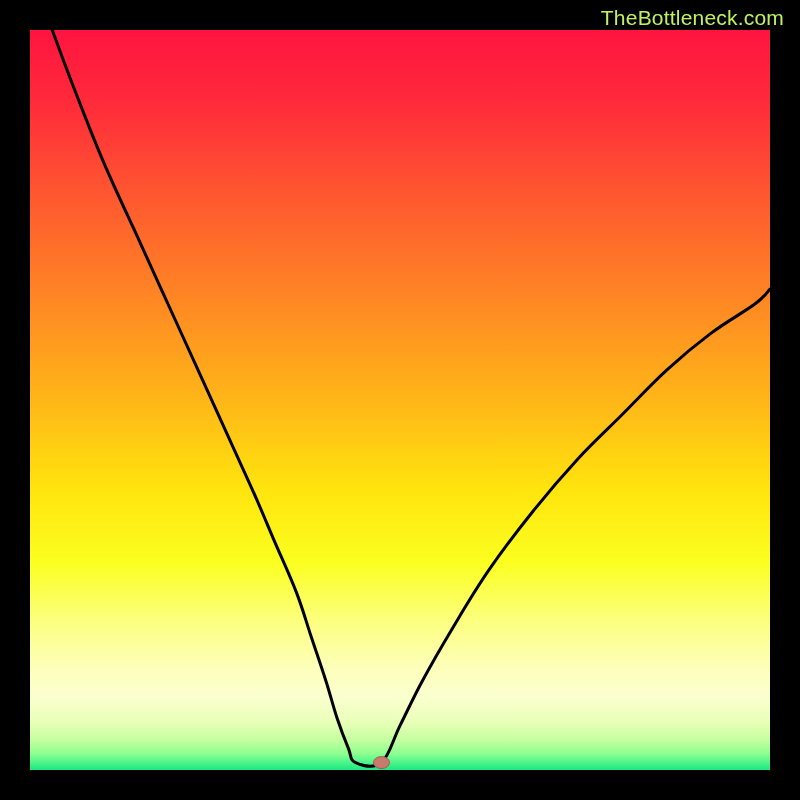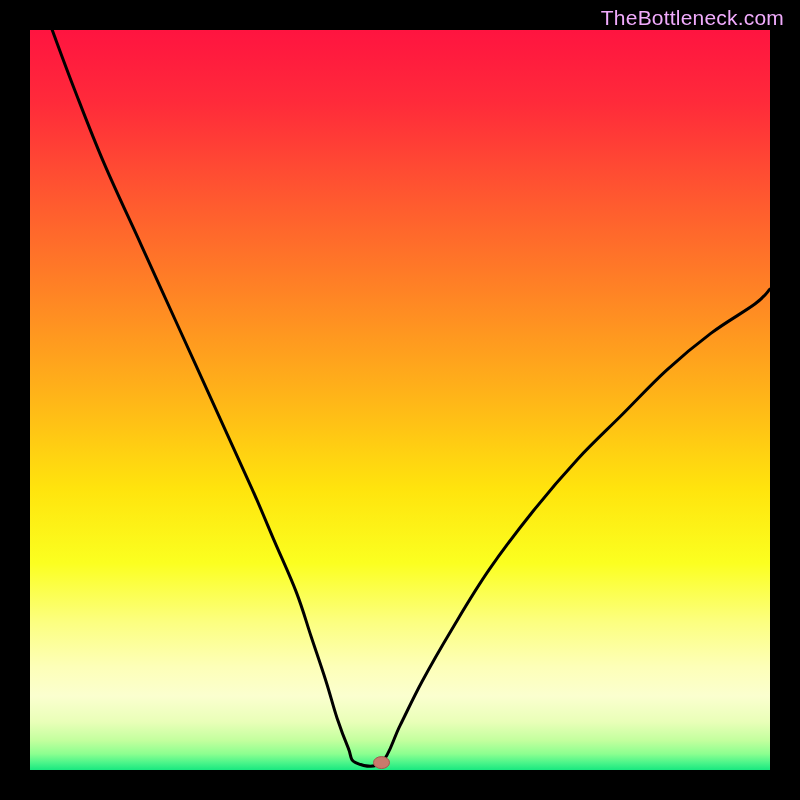--- a/index.html
+++ b/index.html
@@ -39,21 +39,21 @@
     left: 0;
     top: 0;
     width: 100%;
     height: 100%;
     pointer-events: none;
   }
   .watermark {
     position: absolute;
     top: 6px;
     right: 16px;
-    color: #f0abfc;
+    color: #bef264;
     font-size: 21px;
     font-weight: 500;
     letter-spacing: 0.2px;
   }
 </style>
 </head>
 <body>
 
 <div class="frame">
 

